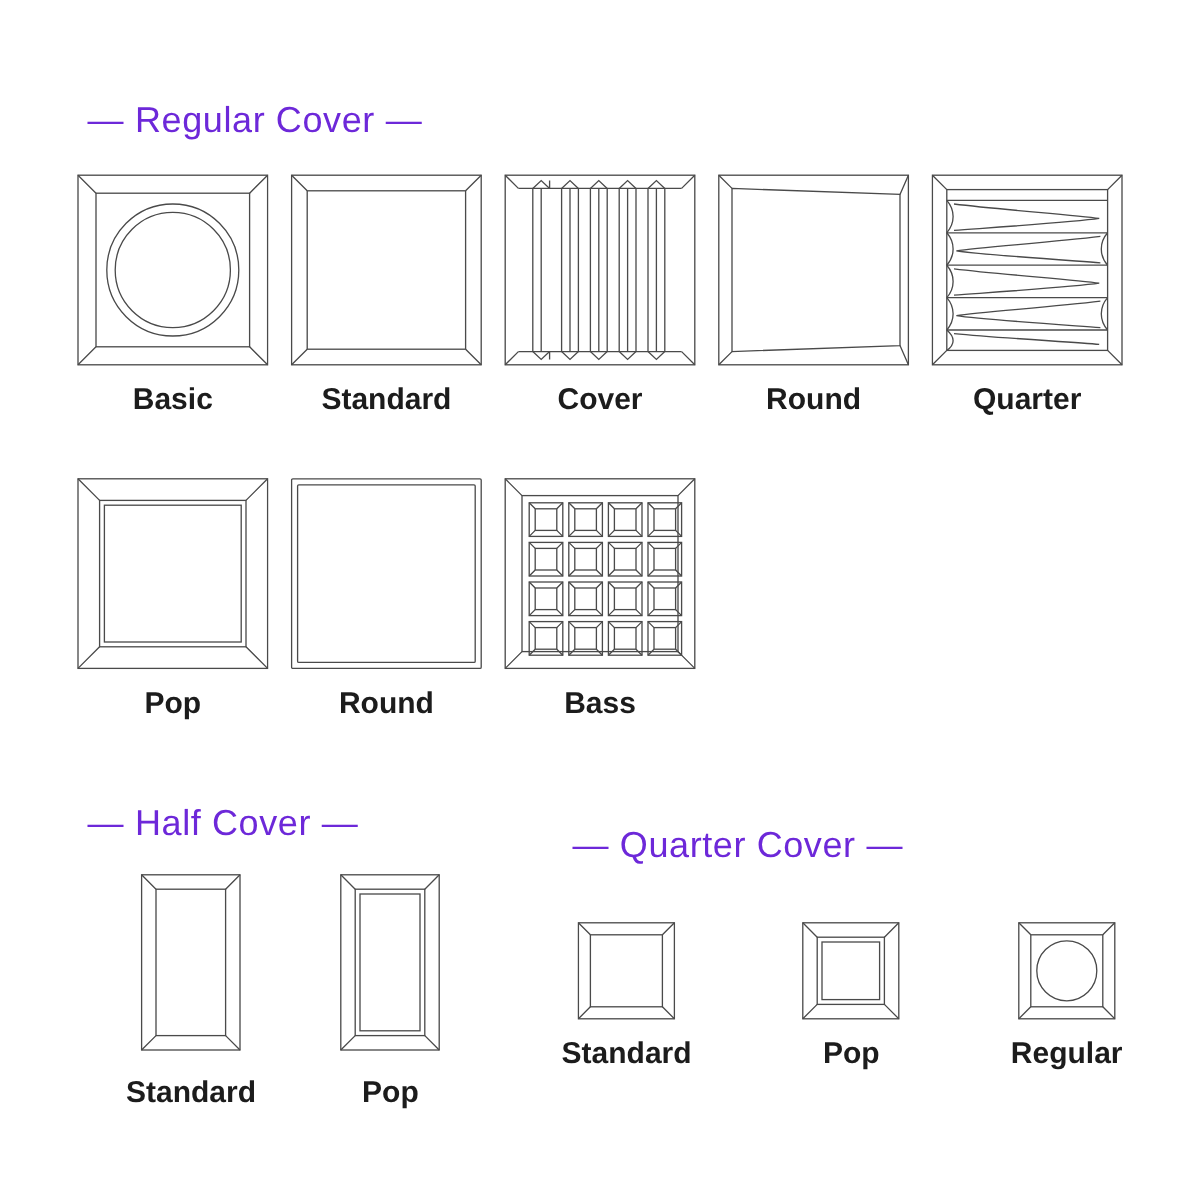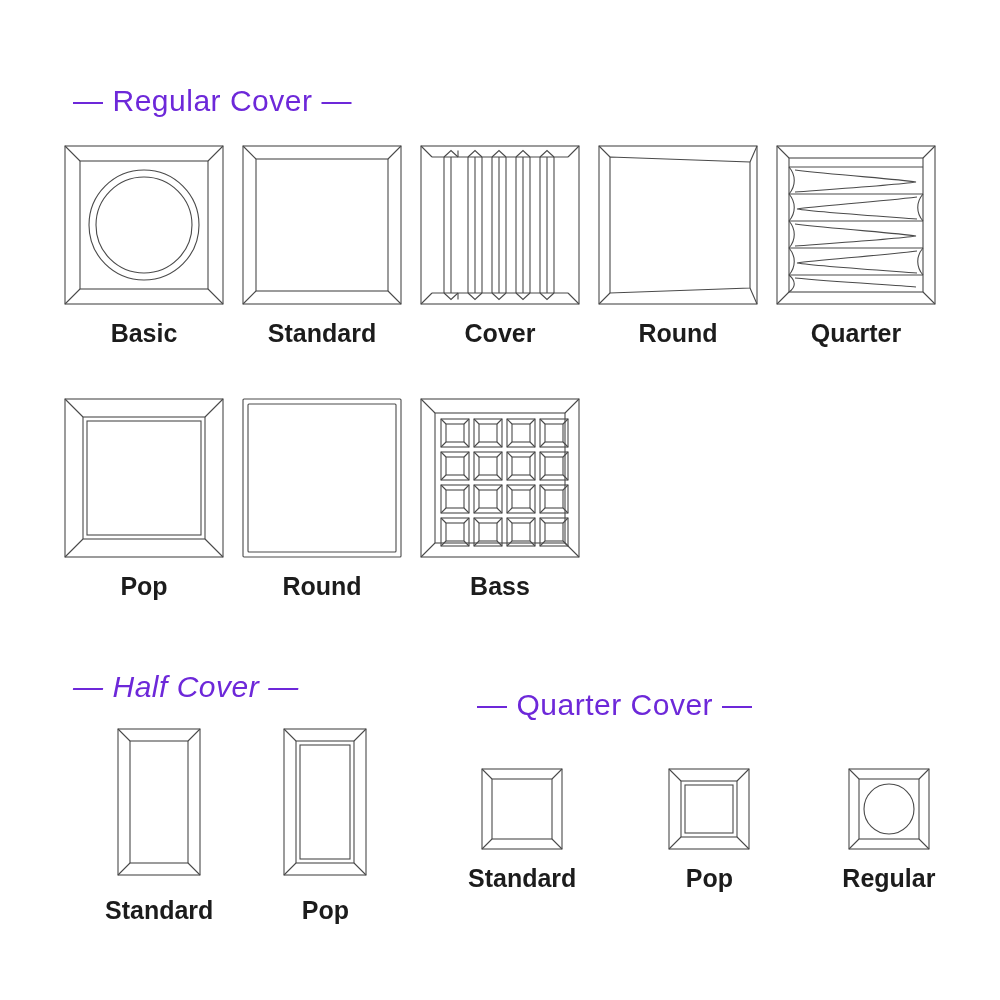--- a/index.html
+++ b/index.html
@@ -273,21 +273,21 @@
             </g>
           </g>
         </svg>
       </div>
       <div class="caption cap-r2">Bass</div>
     </div>
 
 
   </div>
 
-  <div class="section-title" style="left:64px;top:670px;font-style:italic;">
+  <div class="section-title" style="left:64px;top:670px;">
     <span class="dash">—</span><span>Half Cover</span><span class="dash">—</span>
   </div>
 
   <div class="row" style="left:105px;top:728px;gap:70px;">
 
     <div class="cell">
       <div class="art">
         <svg width="84" height="148" viewBox="0 0 84 148">
           <g fill="none" stroke="#4a4a4a" stroke-width="1.1">
             <rect x="1" y="1" width="82" height="146"></rect>

